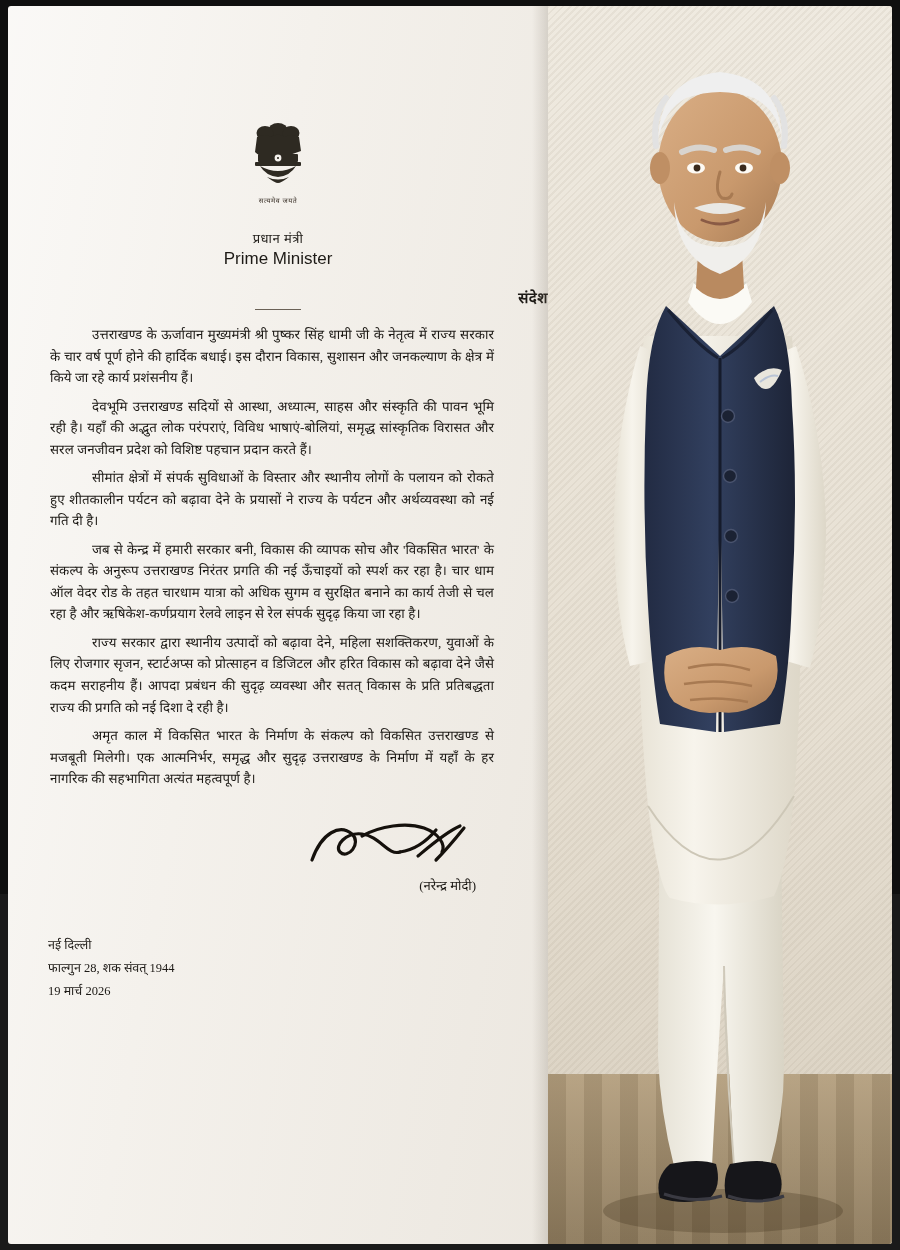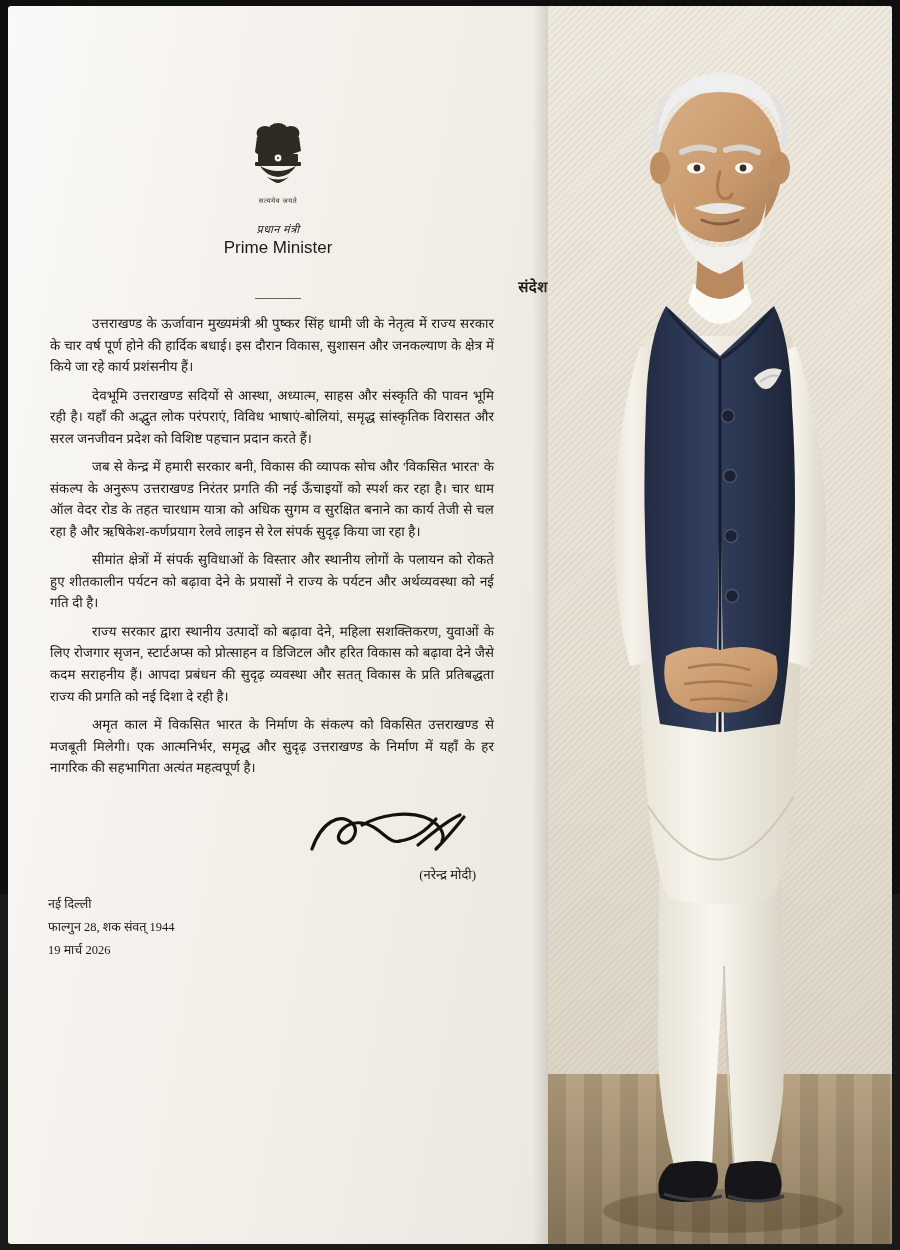--- a/index.html
+++ b/index.html
@@ -61,25 +61,24 @@
   .motto {
     font-size: 7px;
     letter-spacing: 0.5px;
     color: #3a3128;
     margin-top: -4px;
     text-align:center;
   }
 
   .pm-hindi {
     text-align: center;
-    font-size: 11px;
+    font-size: 13px;
     color: #23201c;
-    margin-top: 16px;
+    margin-top: 24px;
     letter-spacing: 0.5px;
-    font-style: italic;
   }
   .pm-english {
     text-align: center;
     font-size: 17px;
     color: #1d1a16;
     margin-top: 2px;
     font-family: Liberation Sans, sans-serif;
     font-weight: 500;
   }
 
@@ -121,21 +120,21 @@
     position: relative;
     display:block;
   }
   .sign-name {
     font-size: 13px;
     color: #1c1915;
     margin-top: 2px;
   }
 
   .place-block {
-    margin: 10px 0 0 40px;
+    margin: 40px 0 0 40px;
     font-size: 12.5px;
     line-height: 1.85;
     color: #1c1915;
   }
 
   
   .photo {
     position: absolute;
     left: 548px;
     top: 6px;
@@ -207,22 +206,22 @@
 
     <div class="pm-hindi" data-interactable="false">प्रधान मंत्री</div>
     <div class="pm-english" data-interactable="false">Prime Minister</div>
 
     <div class="sandesh" data-interactable="false">संदेश</div>
     <div class="sandesh-underline" data-interactable="false"></div>
 
     <div class="body-text" data-interactable="false">
       <p class="para" data-interactable="false">उत्तराखण्ड के ऊर्जावान मुख्यमंत्री श्री पुष्कर सिंह धामी जी के नेतृत्व में राज्य सरकार के चार वर्ष पूर्ण होने की हार्दिक बधाई। इस दौरान विकास, सुशासन और जनकल्याण के क्षेत्र में किये जा रहे कार्य प्रशंसनीय हैं।</p>
       <p class="para" data-interactable="false">देवभूमि उत्तराखण्ड सदियों से आस्था, अध्यात्म, साहस और संस्कृति की पावन भूमि रही है। यहाँ की अद्भुत लोक परंपराएं, विविध भाषाएं-बोलियां, समृद्ध सांस्कृतिक विरासत और सरल जनजीवन प्रदेश को विशिष्ट पहचान प्रदान करते हैं।</p>
+      <p class="para" data-interactable="false">सीमांत क्षेत्रों में संपर्क सुविधाओं के विस्तार और स्थानीय लोगों के पलायन को रोकते हुए शीतकालीन पर्यटन को बढ़ावा देने के प्रयासों ने राज्य के पर्यटन और अर्थव्यवस्था को नई गति दी है।</p>
       <p class="para" data-interactable="false">जब से केन्द्र में हमारी सरकार बनी, विकास की व्यापक सोच और 'विकसित भारत' के संकल्प के अनुरूप उत्तराखण्ड निरंतर प्रगति की नई ऊँचाइयों को स्पर्श कर रहा है। चार धाम ऑल वेदर रोड के तहत चारधाम यात्रा को अधिक सुगम व सुरक्षित बनाने का कार्य तेजी से चल रहा है और ऋषिकेश-कर्णप्रयाग रेलवे लाइन से रेल संपर्क सुदृढ़ किया जा रहा है।</p>
-      <p class="para" data-interactable="false">सीमांत क्षेत्रों में संपर्क सुविधाओं के विस्तार और स्थानीय लोगों के पलायन को रोकते हुए शीतकालीन पर्यटन को बढ़ावा देने के प्रयासों ने राज्य के पर्यटन और अर्थव्यवस्था को नई गति दी है।</p>
       <p class="para" data-interactable="false">राज्य सरकार द्वारा स्थानीय उत्पादों को बढ़ावा देने, महिला सशक्तिकरण, युवाओं के लिए रोजगार सृजन, स्टार्टअप्स को प्रोत्साहन व डिजिटल और हरित विकास को बढ़ावा देने जैसे कदम सराहनीय हैं। आपदा प्रबंधन की सुदृढ़ व्यवस्था और सतत् विकास के प्रति प्रतिबद्धता राज्य की प्रगति को नई दिशा दे रही है।</p>
       <p class="para" data-interactable="false">अमृत काल में विकसित भारत के निर्माण के संकल्प को विकसित उत्तराखण्ड से मजबूती मिलेगी। एक आत्मनिर्भर, समृद्ध और सुदृढ़ उत्तराखण्ड के निर्माण में यहाँ के हर नागरिक की सहभागिता अत्यंत महत्वपूर्ण है।</p>
     </div>
 
     <div class="sign-area" data-interactable="false">
       <span class="signature" data-interactable="false">
         <svg width="180" height="58" viewBox="0 0 180 58" xmlns="http://www.w3.org/2000/svg">
           <g fill="none" stroke="#15110c" stroke-width="3.2" stroke-linecap="round" stroke-linejoin="round">
             <path d="M16 44 C 26 16, 44 8, 56 18 C 66 27, 52 44, 44 36 C 38 30, 50 16, 66 18 C 84 20, 92 40, 104 36"></path>
             <path d="M66 20 C 84 10, 110 6, 128 12 C 142 17, 150 28, 146 36"></path>

